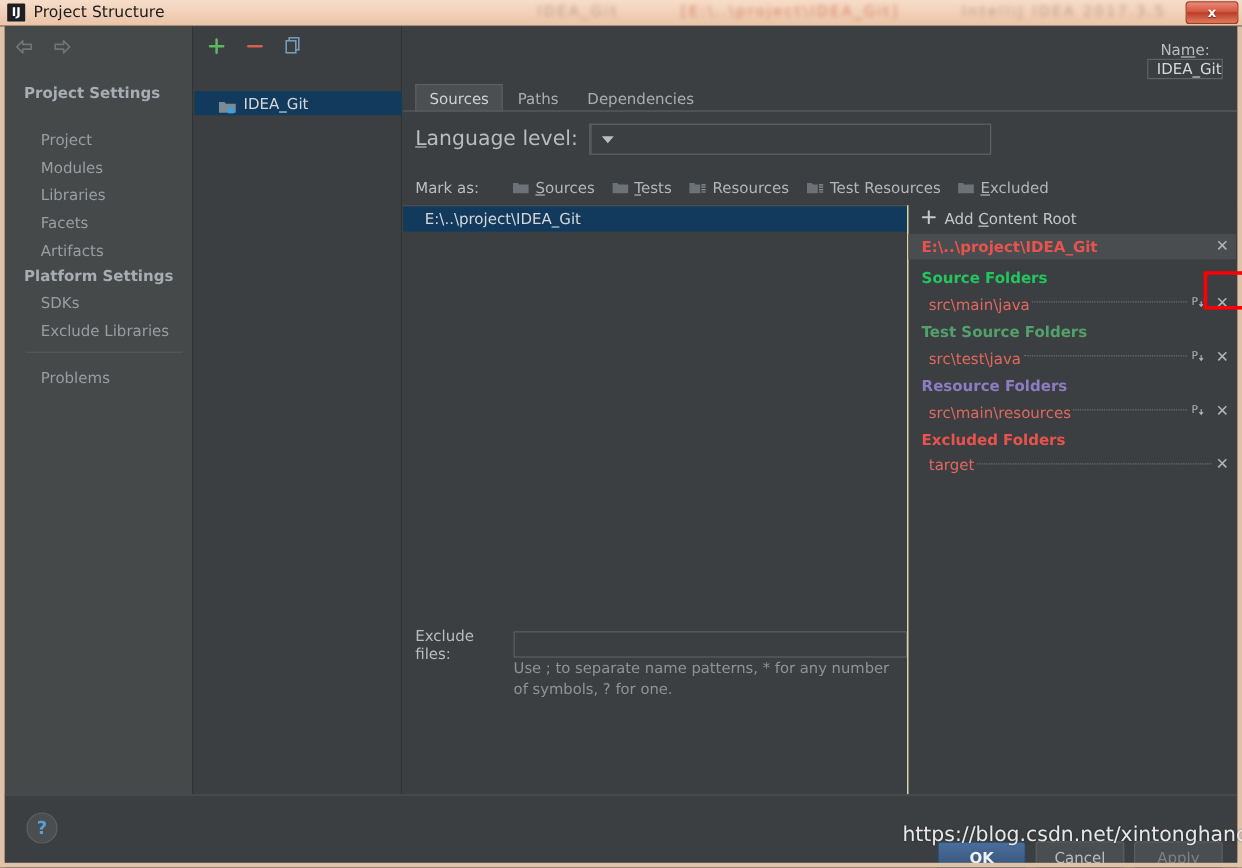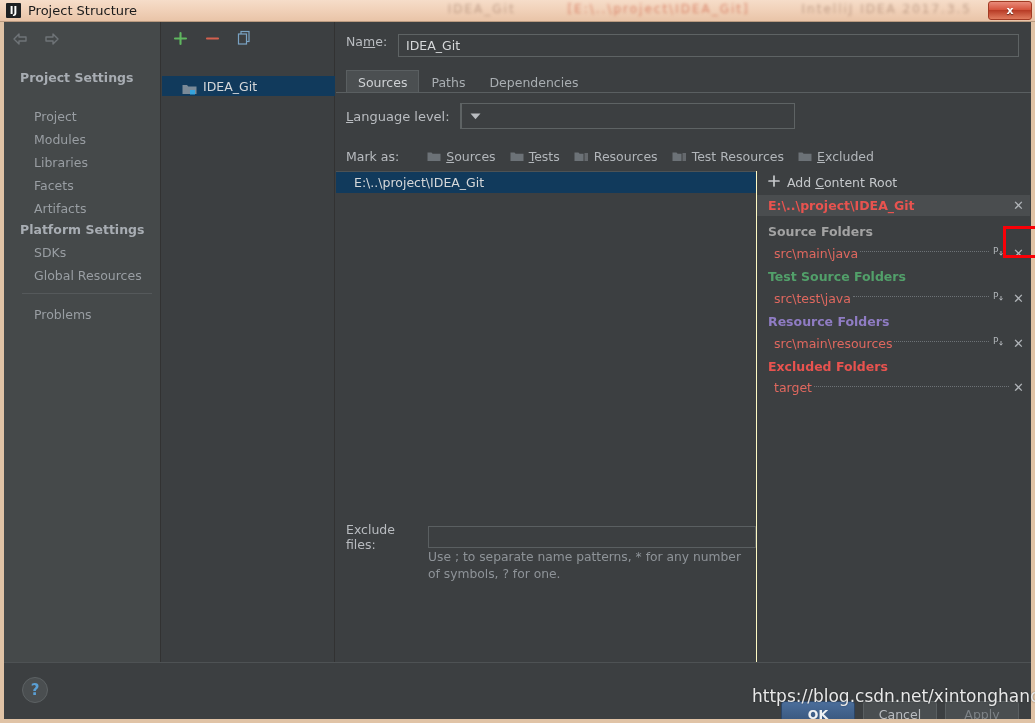--- a/index.html
+++ b/index.html
@@ -110,21 +110,21 @@
   .folder-ic { position: relative; width: 15px; height: 12px; }
 
   
   .pane {
     position: absolute; left: 332px; top: 0; right: 0; height: 640px;
     background: #3c3f41;
   }
 
   .namerow {
     position: absolute; left: 10px; top: 12px; right: 12px; height: 24px;
-    display: flex; align-items: flex-start;
+    display: flex; align-items: flex-end; flex-direction: column;
   }
   .namelabel { font-size: 12.5px; color: #b9bcc0; width: 52px; }
   .nameinput {
     flex: 1; height: 23px;
     background: #3c3f41;
     border: 1px solid #5e6364;
     color: #d6d8da; font-size: 12.5px;
     display: flex; align-items: center; padding-left: 7px;
   }
   u { text-decoration: underline; }
@@ -146,21 +146,21 @@
   }
   .tabline {
     position: absolute; left: 0; top: 70px; right: 0; height: 1px;
     background: #5a5f61;
   }
 
   .langrow {
     position: absolute; left: 10px; top: 81px; height: 26px;
     display: flex; align-items: center;
   }
-  .langlabel { font-size: 13px; color: #b9bcc0; margin-right: 10px; }
+  .langlabel { font-size: 17px; color: #b9bcc0; margin-right: 10px; }
   .langbox {
     width: 335px; height: 26px;
     border: 1px solid #5e6364; background: #3c3f41;
     display: flex; align-items: center;
   }
   .langtext {
     flex: 1; font-size: 12.5px; color: #c8cbcf; padding-left: 8px;
     white-space: nowrap; overflow: hidden;
   }
   .langarrow {
@@ -314,21 +314,21 @@
 
       <div class="sb-group" style="top:48px">Project Settings</div>
       <div class="sb-item" style="top:87px">Project</div>
       <div class="sb-item" style="top:110px">Modules</div>
       <div class="sb-item" style="top:133px">Libraries</div>
       <div class="sb-item" style="top:156px">Facets</div>
       <div class="sb-item" style="top:179px">Artifacts</div>
 
       <div class="sb-group" style="top:200px">Platform Settings</div>
       <div class="sb-item" style="top:223px">SDKs</div>
-      <div class="sb-item" style="top:246px">Global Resources</div>
+      <div class="sb-item" style="top:246px">Exclude Libraries</div>
 
       <div class="sb-sep" style="top:271px"></div>
       <div class="sb-item" style="top:285px">Problems</div>
     </div>
 
     <div class="modcol">
       <div class="mod-toolbar">
         <span class="tbtn">
           <svg width="15" height="15" viewBox="0 0 15 15">
               <path d="M7.5 2 V13 M2 7.5 H13" stroke="#5fb65f" stroke-width="2.1" stroke-linecap="round"></path>
@@ -446,21 +446,21 @@
               </svg>
           </span>
           <span>Add <u>C</u>ontent Root</span>
         </div>
 
         <div class="rootheader">
           <span class="rootheader-label">E:\..\project\IDEA_Git</span>
           <span class="xbtn">✕</span>
         </div>
 
-        <div class="grp" style="top:53px;color:#a3a3a3">Source Folders</div>
+        <div class="grp" style="top:53px;color:#22c55e">Source Folders</div>
         <div class="pathrow" style="top:74px">
           <span class="pathtext">src\main\java</span>
           <span class="dots"></span>
           <span class="rowicons">
             <span>
               <svg width="13" height="13" viewBox="0 0 13 13">
                 <text x="0" y="9" font-family="DejaVu Sans" font-size="9" fill="#b0b4b8">P</text>
                 <path d="M8 6 V10 M6.5 8.5 L8 10.2 L9.5 8.5" stroke="#b0b4b8" stroke-width="1" fill="none"></path>
               </svg>
             </span>

